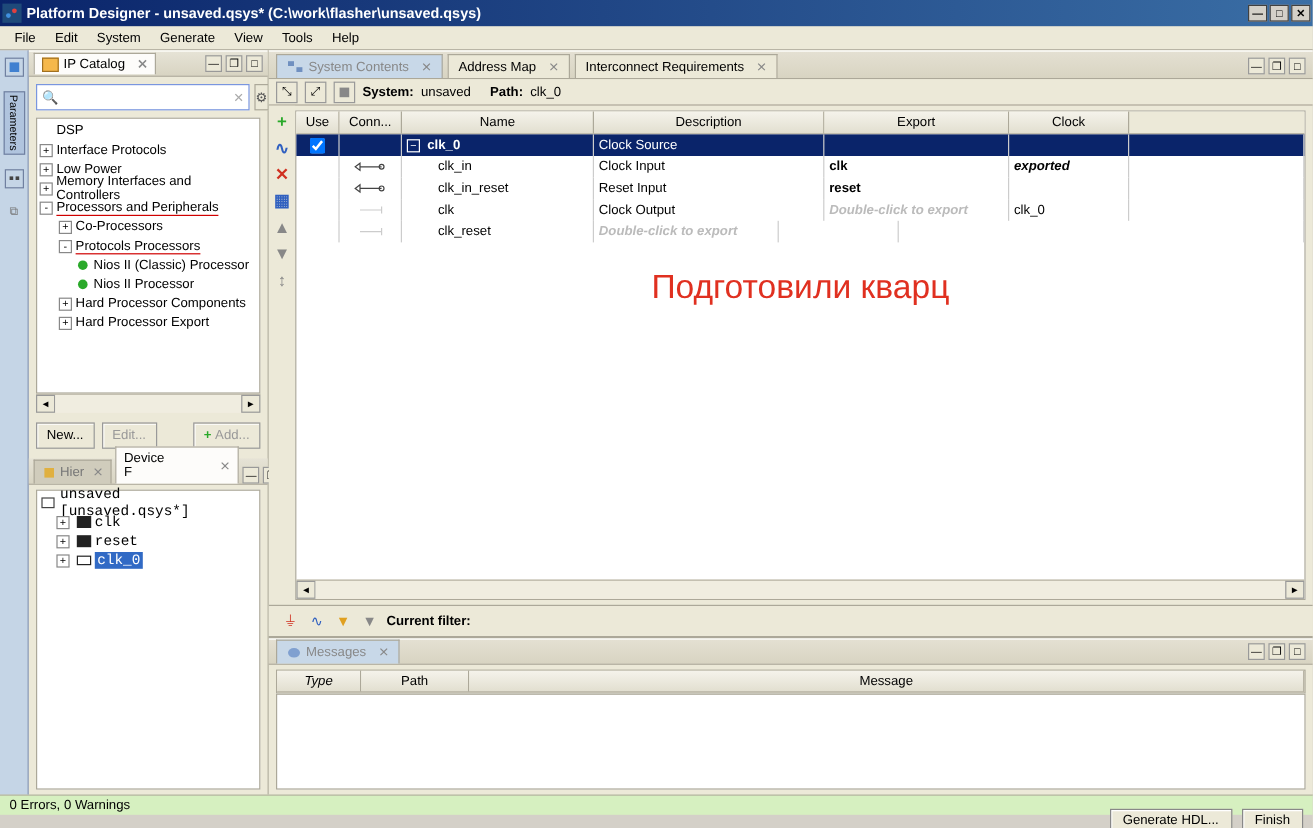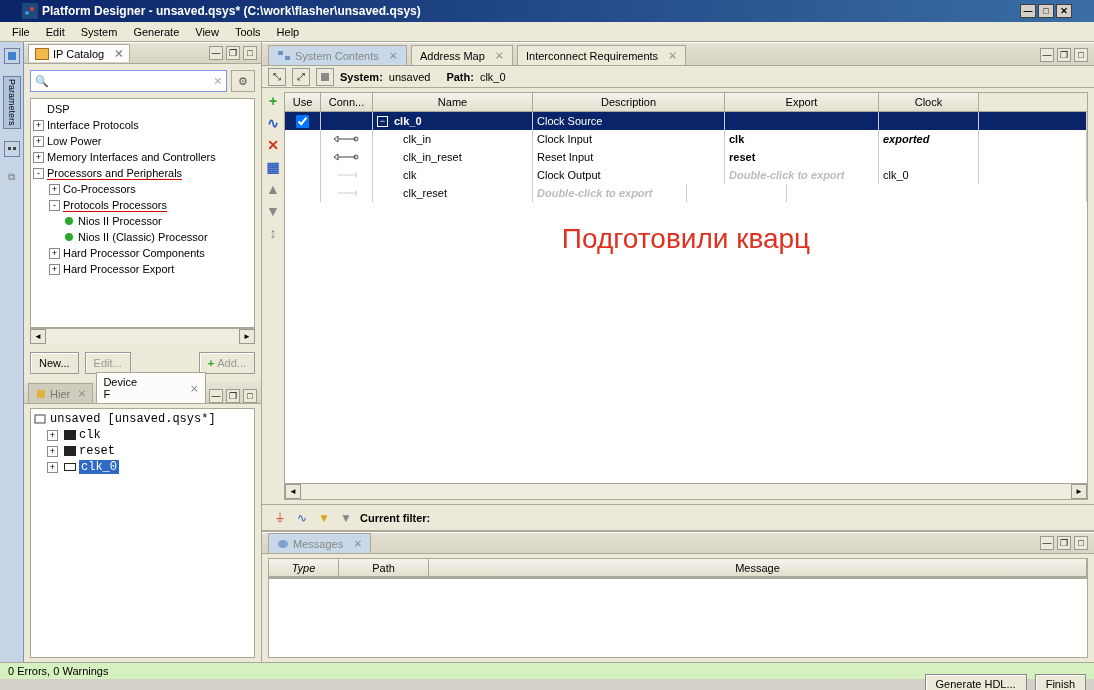--- a/index.html
+++ b/index.html
@@ -1,28 +1,28 @@
 <!DOCTYPE html>
 <html><head>
 <meta charset="utf-8">
 <style>
 * { box-sizing: border-box; margin: 0; padding: 0; }
 body { font-family: Tahoma, Arial, sans-serif; font-size: 11px; background: #d4d0c8; width: 1094px; height: 690px; overflow: hidden; }
-.titlebar { background: linear-gradient(to right, #0a246a, #3a6ea5); height: 22px; display: flex; align-items: center; padding: 0 22px; color: white; }
+.titlebar { background: linear-gradient(to right, #0a246a, #3a6ea5); height: 22px; display: flex; align-items: center; padding: 0 2px; color: white; }
 .titlebar-icon { width: 16px; height: 16px; background: #1e4a7a; margin-right: 4px; display: flex; align-items: center; justify-content: center; font-size: 9px; }
 .titlebar-text { flex: 1; font-weight: bold; font-size: 12px; }
 .titlebar-buttons { display: flex; gap: 2px; }
 .titlebar-btn { width: 16px; height: 14px; background: #d4d0c8; border: 1px solid #404040; display: flex; align-items: center; justify-content: center; font-size: 9px; font-weight: bold; color: black; }
 .menubar { height: 20px; background: #ece9d8; border-bottom: 1px solid #aca899; display: flex; align-items: center; padding: 0 4px; }
 .menu-item { padding: 2px 8px; cursor: default; }
 .main-area { height: 620px; display: flex; }
 .left-dock { width: 24px; background: #c5d5e6; border-right: 1px solid #8090b0; display: flex; flex-direction: column; padding-top: 6px; align-items: center; gap: 12px; }
 .dock-tab { width: 18px; padding: 2px 0; background: #b0c4de; border: 1px solid #7080a0; writing-mode: vertical-lr; font-size: 9px; text-align: center; display: flex; align-items: center; justify-content: center; }
 .dock-btn { width: 16px; height: 16px; border: 1px solid #7080a0; display: flex; align-items: center; justify-content: center; font-size: 10px; }
-.left-panel { width: 238px; background: #ece9d8; display: flex; flex-direction: column; border-right: 1px solid #aca899; }
+.left-panel { width: 200px; background: #ece9d8; display: flex; flex-direction: column; border-right: 1px solid #aca899; }
 .panel-header { background: linear-gradient(to bottom, #e6e3d6, #d8d4c2); height: 22px; display: flex; align-items: center; padding: 0 4px; border-bottom: 1px solid #aca899; border-top: 1px solid #fff; }
 .panel-tab { display: flex; align-items: center; gap: 4px; padding: 2px 6px; background: #fdfcfa; border: 1px solid #aca899; border-bottom: none; font-size: 11px; }
 .panel-tab-icon { width: 14px; height: 12px; background: #f5b84b; border: 1px solid #a07020; }
 .panel-tab .x { margin-left: 6px; color: #888; cursor: pointer; font-weight: bold; }
 .panel-header-right { margin-left: auto; display: flex; gap: 3px; }
 .hbtn { width: 14px; height: 14px; border: 1px solid #999; background: #ece9d8; display: flex; align-items: center; justify-content: center; font-size: 9px; }
 .search-row { padding: 6px; display: flex; gap: 4px; }
 .search-box { flex: 1; height: 22px; border: 1px solid #7a96df; background: white; display: flex; align-items: center; padding: 0 4px; }
 .search-box .glass { margin-right: 4px; color: #888; }
 .search-input { border: none; outline: none; flex: 1; font-size: 11px; }
@@ -208,25 +208,25 @@
       <div class="tree-node ind1">
           <span class="tree-toggle">+</span>
           <span class="tree-label">Co-Processors</span>
         </div>
       <div class="tree-node ind1 underline-red">
           <span class="tree-toggle">-</span>
           <span class="tree-label">Protocols Processors</span>
         </div>
       <div class="tree-node ind2">
           <span class="tree-bullet"></span>
-          <span class="tree-label">Nios II Processor</span>
+          <span class="tree-label">Nios II (Classic) Processor</span>
         </div>
       <div class="tree-node ind2">
           <span class="tree-bullet"></span>
-          <span class="tree-label">Nios II (Classic) Processor</span>
+          <span class="tree-label">Nios II Processor</span>
         </div>
       <div class="tree-node ind1">
           <span class="tree-toggle">+</span>
           <span class="tree-label">Hard Processor Components</span>
         </div>
       <div class="tree-node ind1">
           <span class="tree-toggle">+</span>
           <span class="tree-label">Hard Processor Export</span>
         </div>
     </div>

